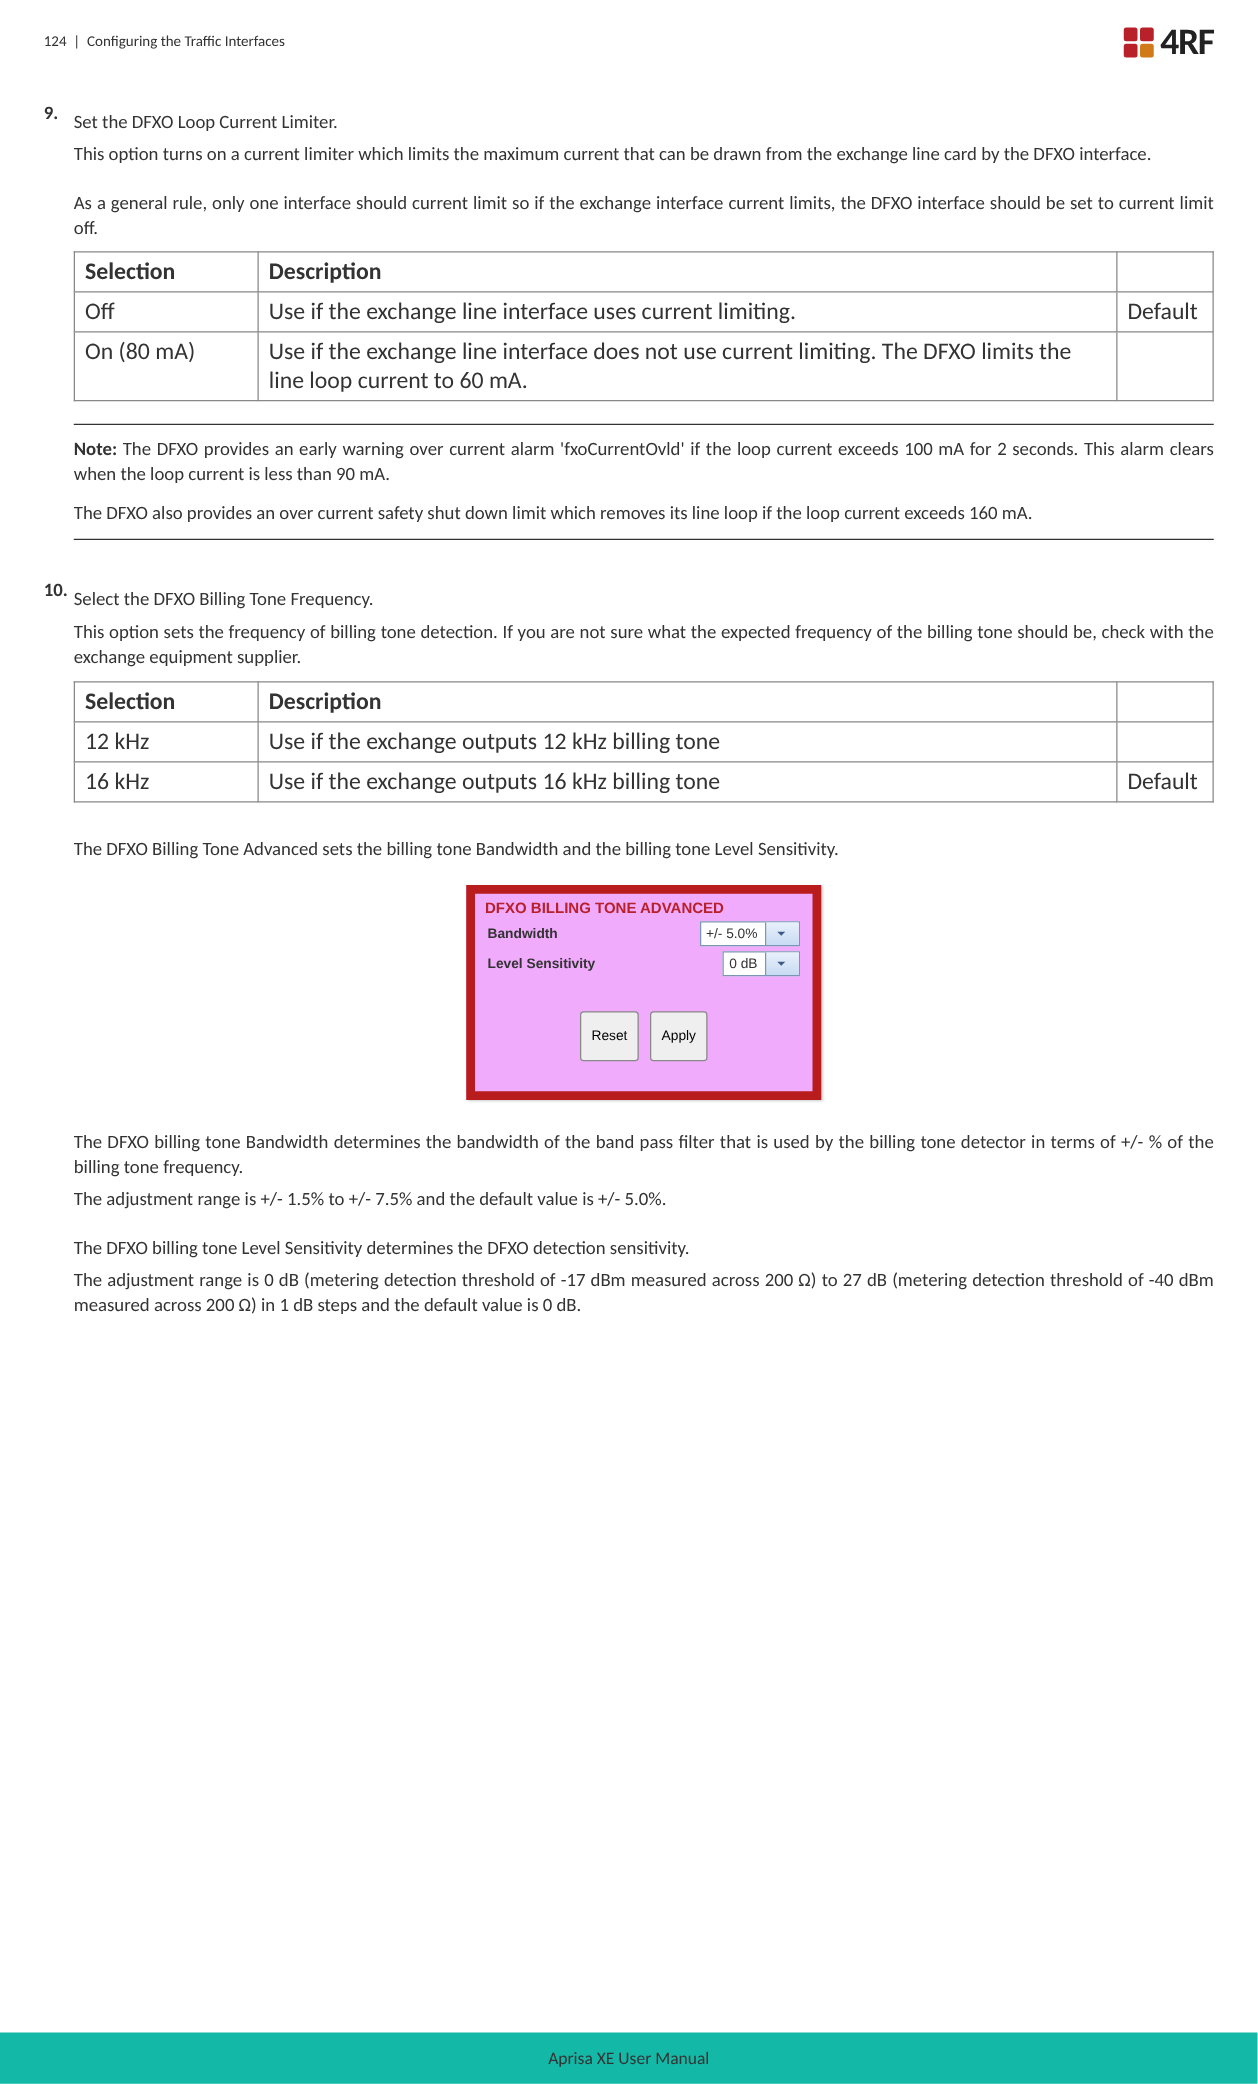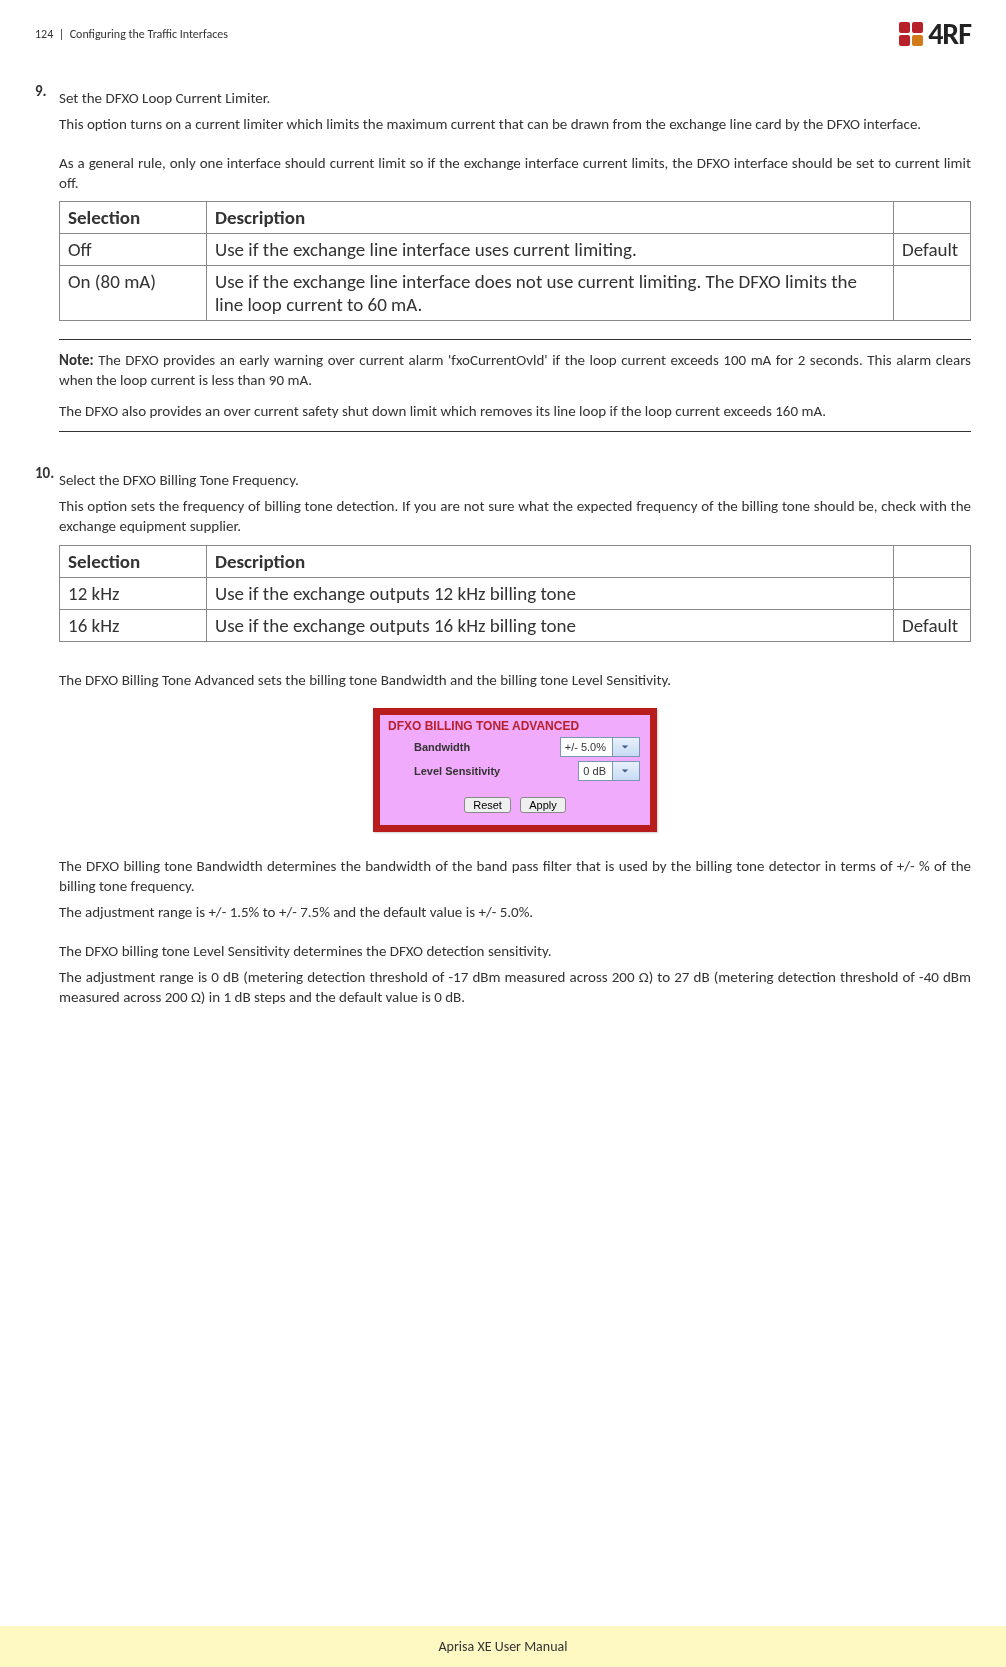--- a/index.html
+++ b/index.html
@@ -96,21 +96,20 @@
   .widget-title {
     color: #b8202a;
     font-weight: bold;
     padding: 4px 8px 2px 8px;
     font-size: 12px;
   }
   .widget-row {
     display: flex;
     align-items: center;
     padding: 2px 10px;
-    margin-left: 24px;
   }
   .widget-row label {
     flex: 1;
     font-weight: bold;
     font-size: 11px;
   }
   .widget-row .sel-box {
     display: flex;
     align-items: center;
     border: 1px solid #7a96b5;
@@ -129,35 +128,35 @@
     justify-content: center;
   }
   .sel-box .dd svg { width: 8px; height: 8px; }
   .widget-buttons {
     text-align: center;
     padding: 10px 0 8px 0;
   }
   .widget-buttons button {
     font-family: Arial, sans-serif;
     font-size: 11px;
-    padding: 1px 8px;
-    margin: 4px 3px;
+    padding: 13px 8px;
+    margin: 16px 3px;
     background: #efefef;
     border: 1px solid #888;
     border-radius: 3px;
   }
 
   .footer {
     position: absolute;
     bottom: 0;
     left: 0;
     right: 0;
     padding: 12px 0;
     text-align: center;
-    background: #fef9c3;
+    background: #14b8a6;
     font-size: 14px;
     max-width: 1006px;
   }
 </style>
 </head>
 <body>
 
 <div class="page">
 
   <div class="header">

